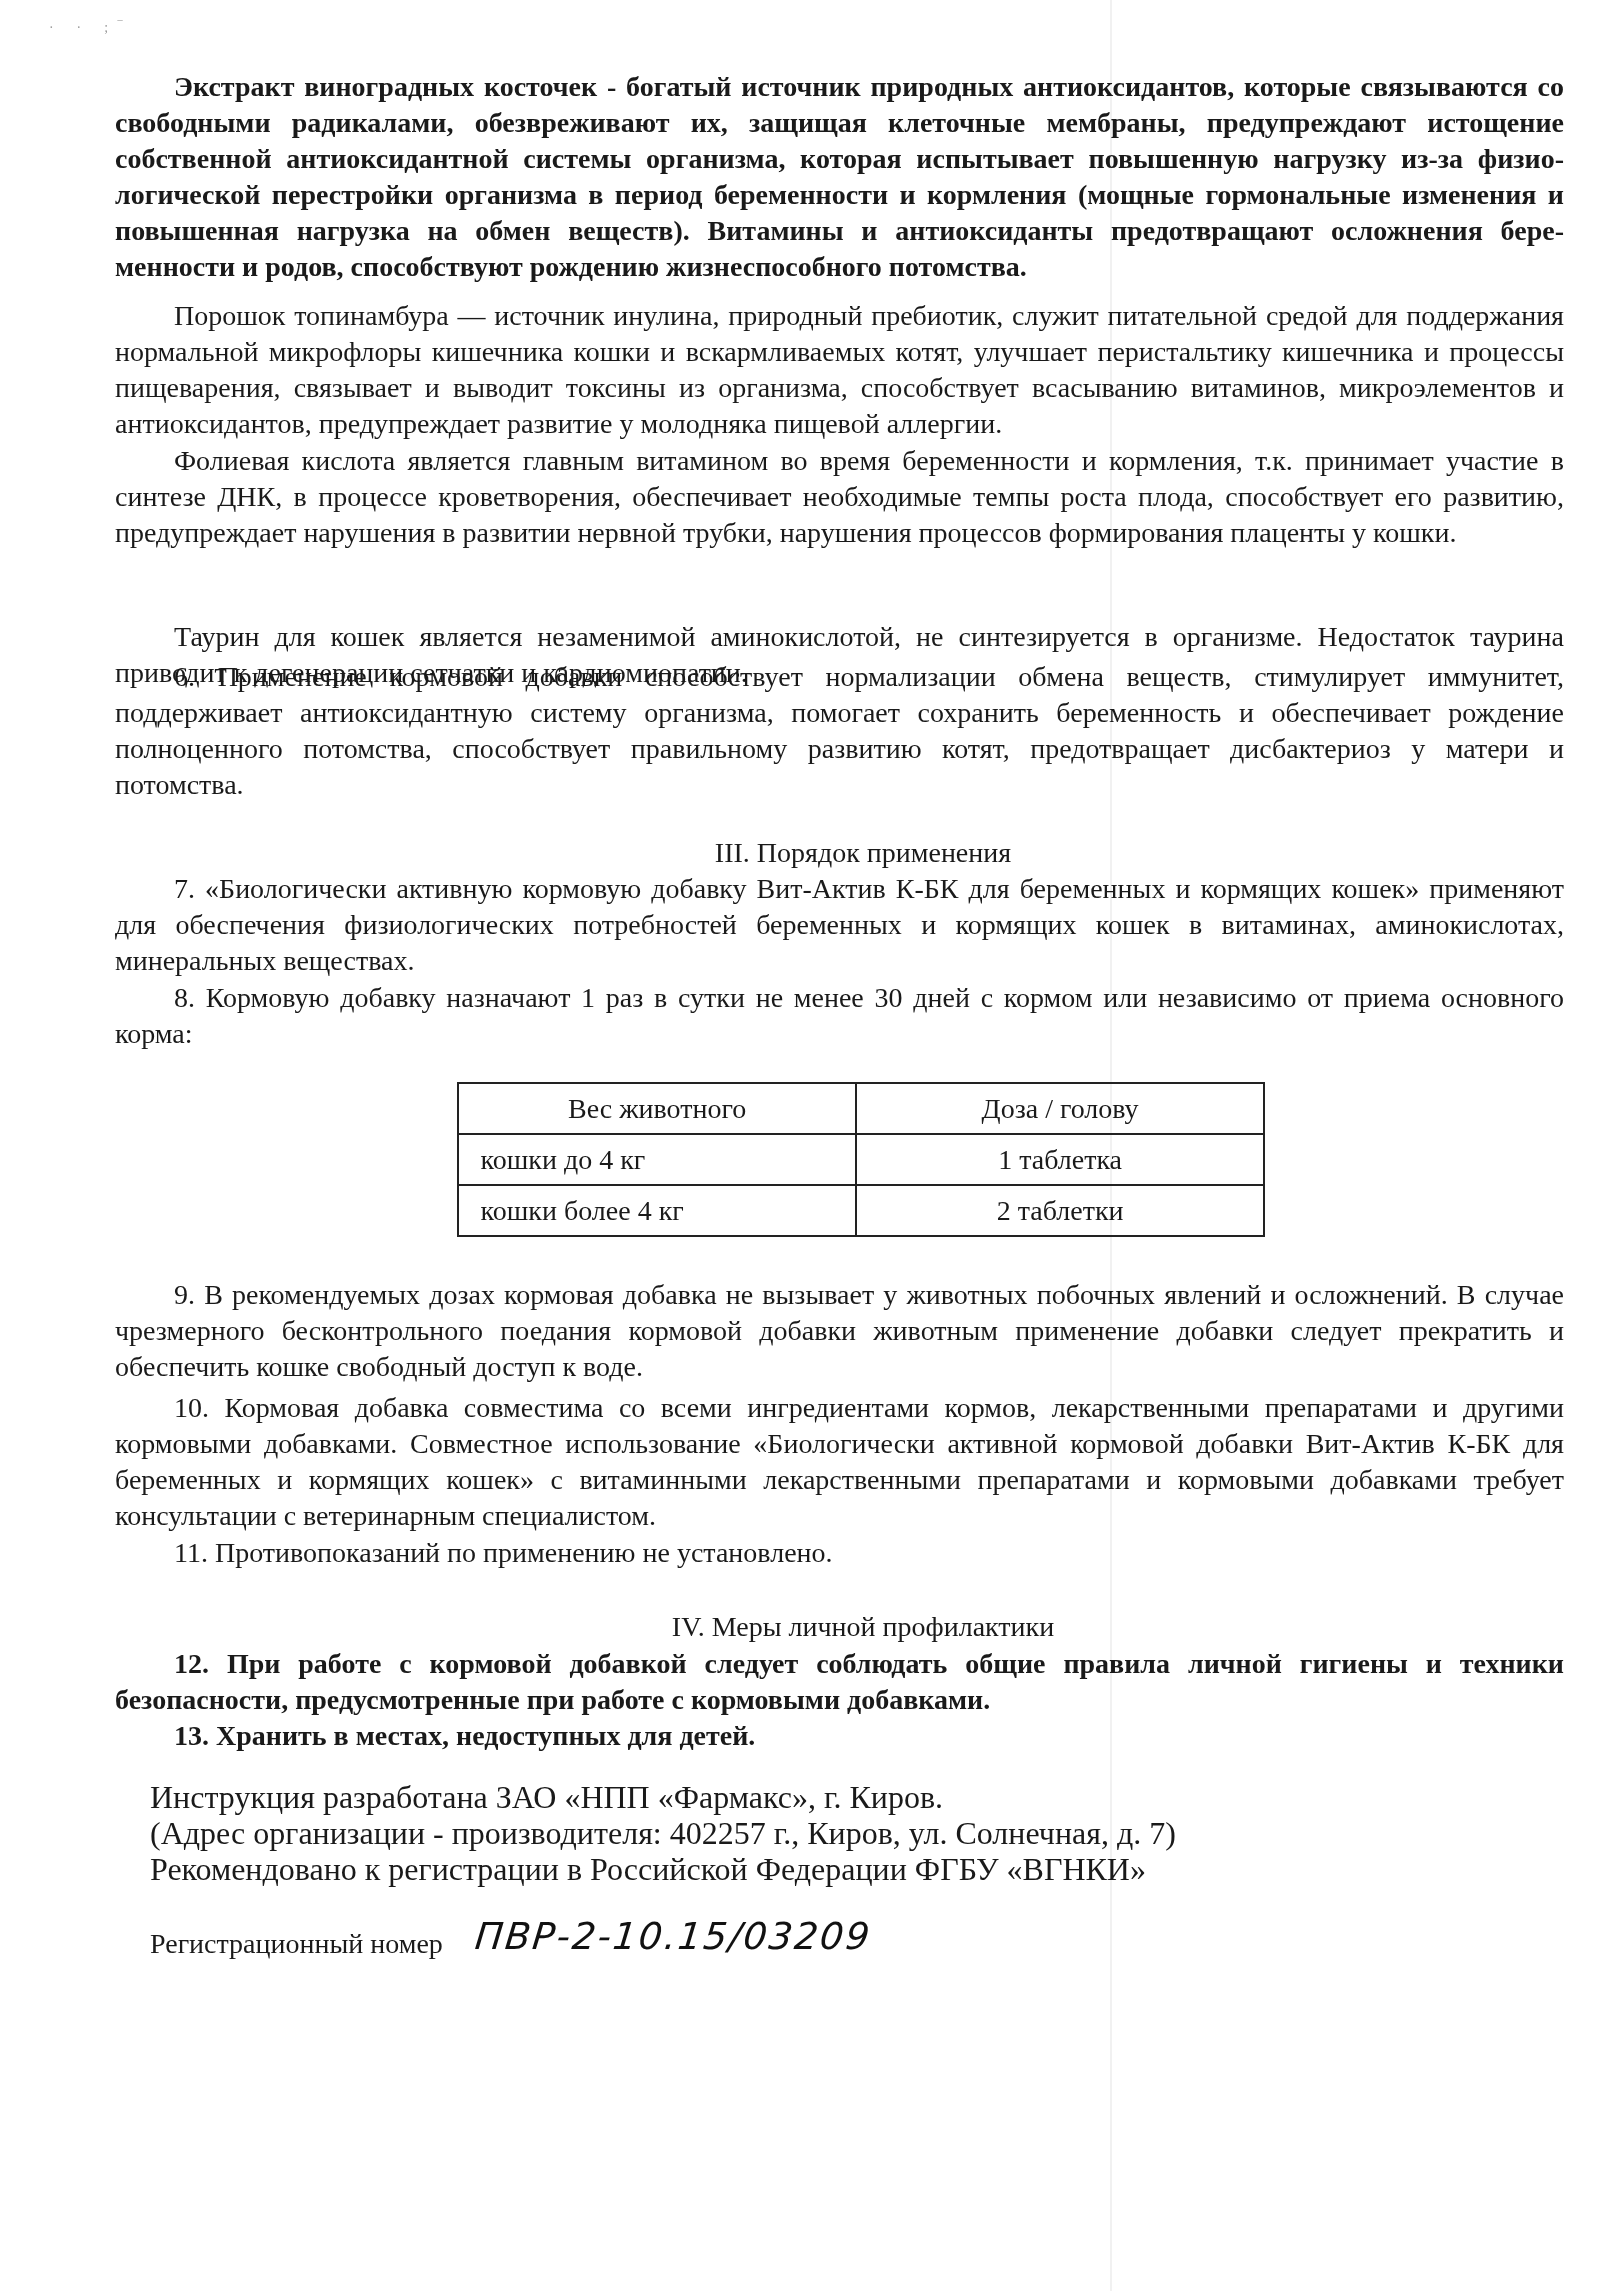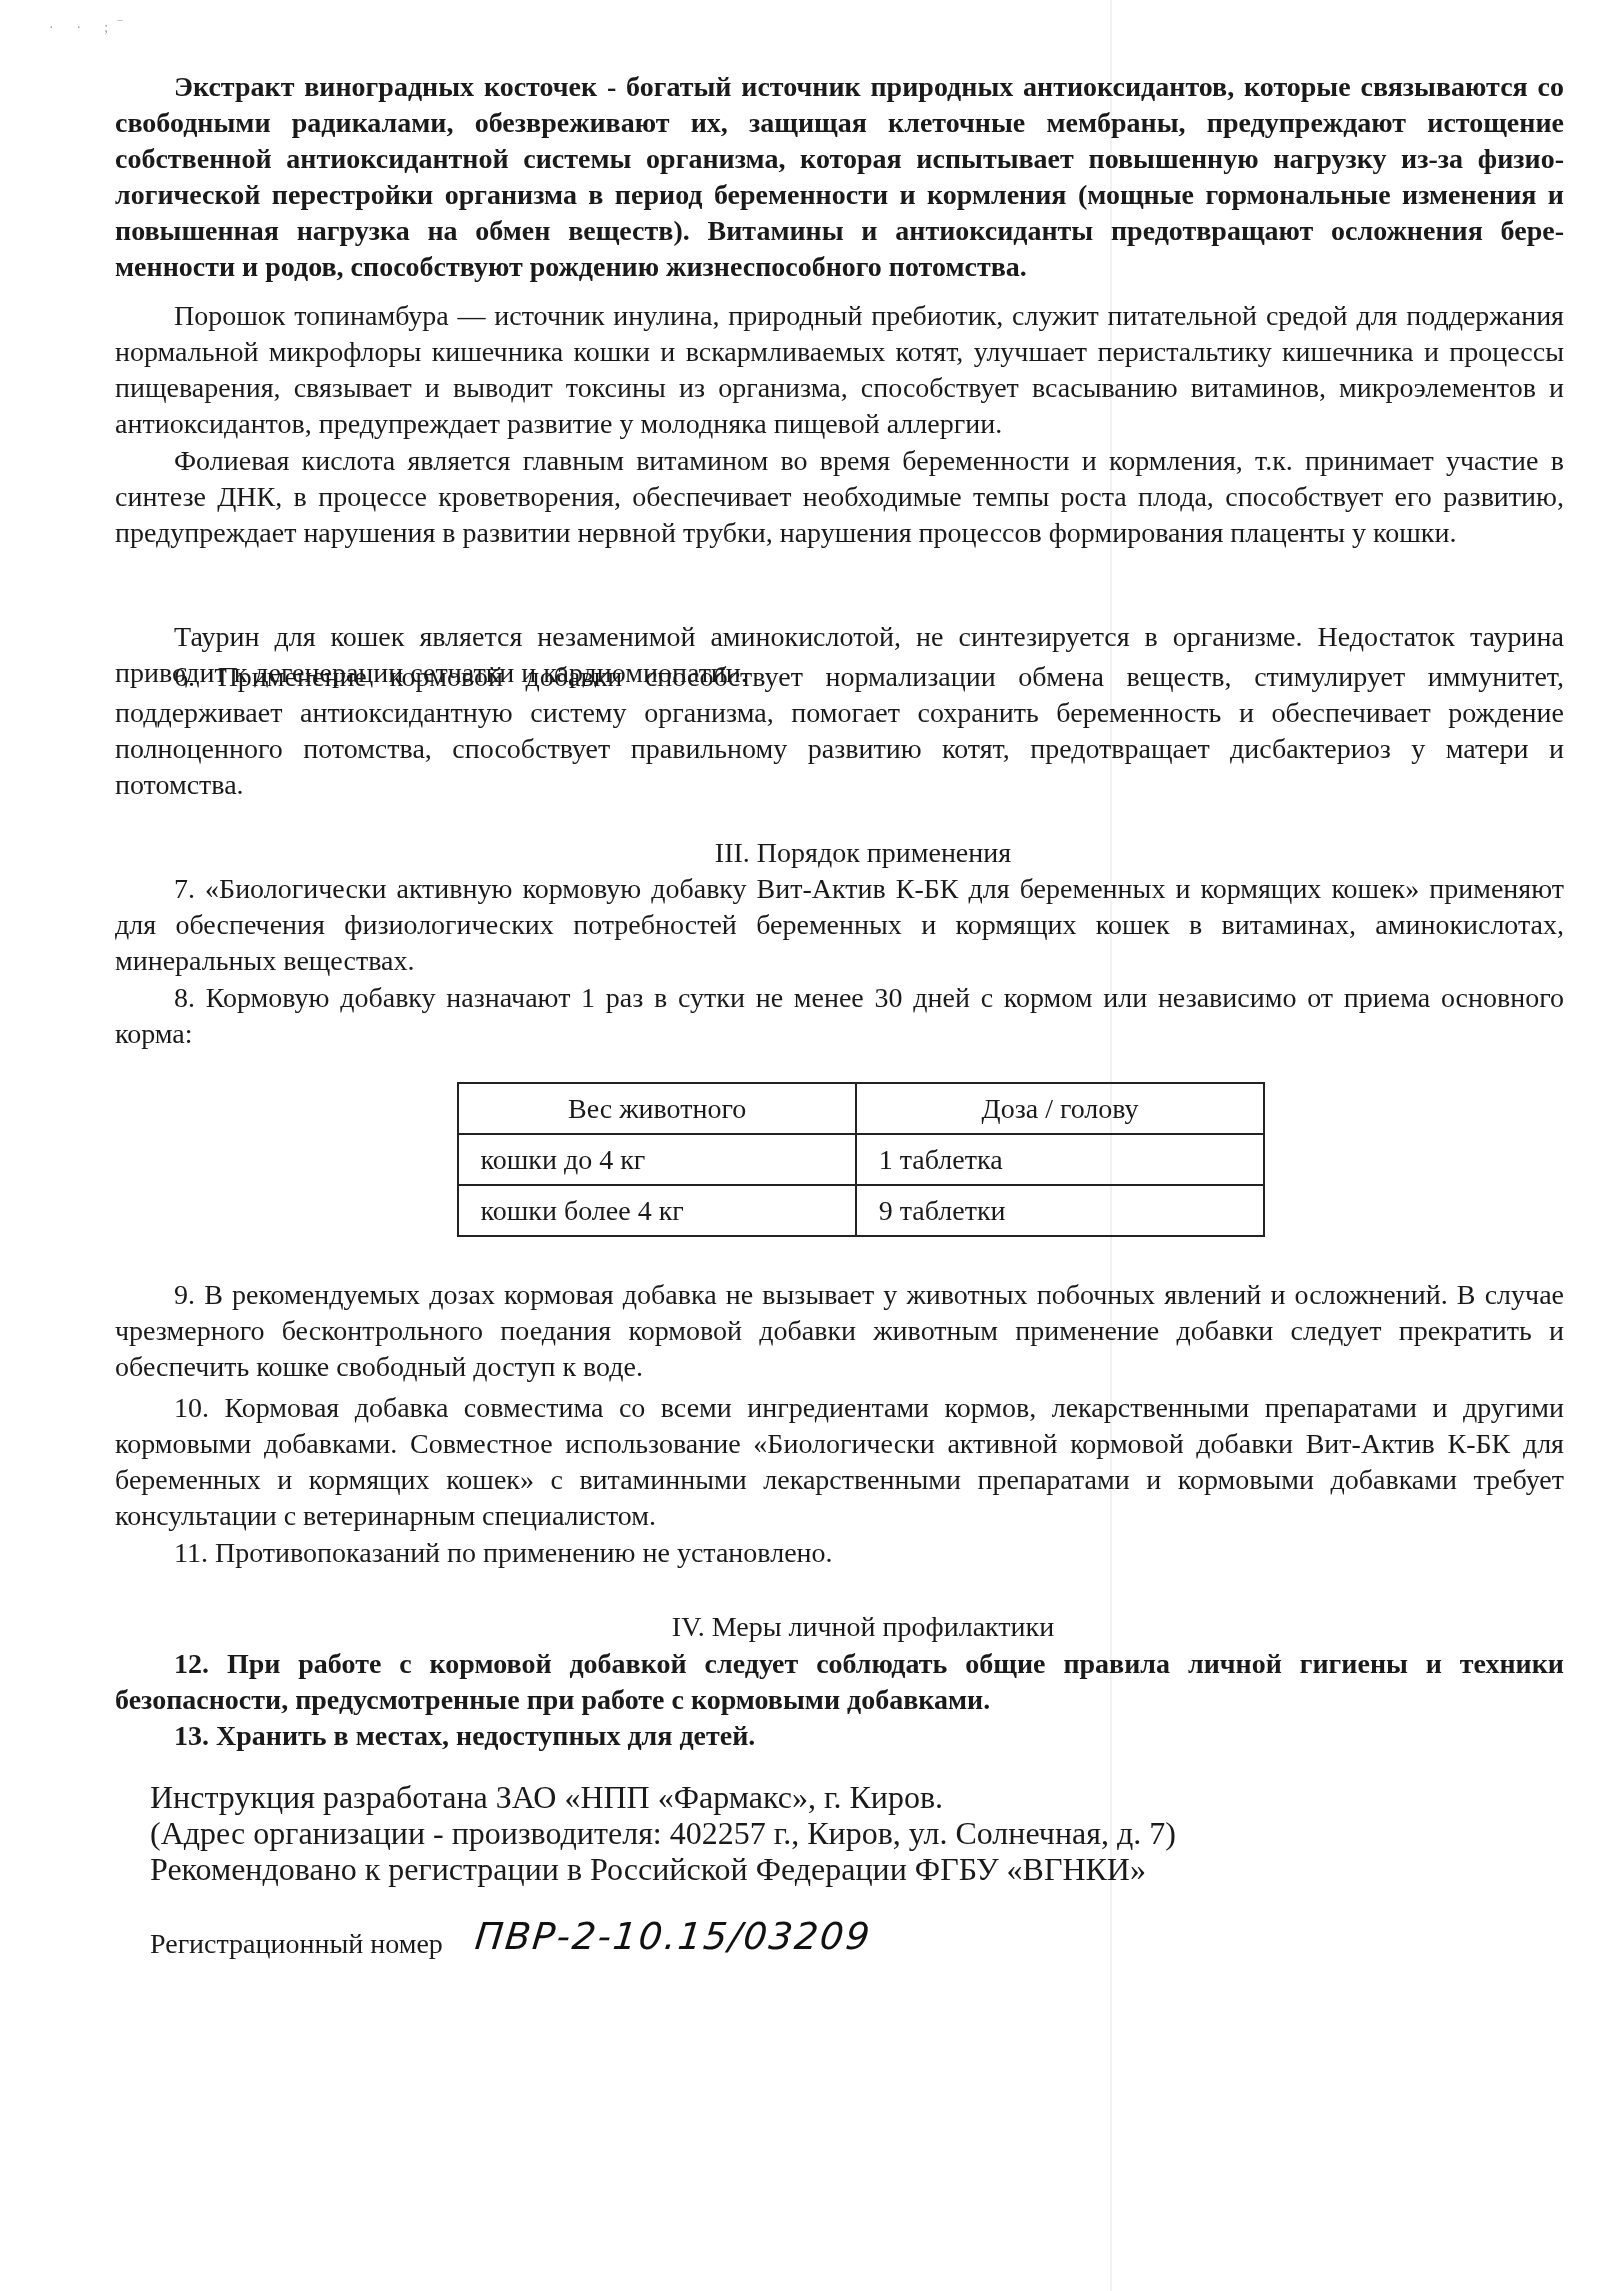--- a/index.html
+++ b/index.html
@@ -11,21 +11,21 @@
   .block { position: absolute; left: 115px; width: 1449px; font-size: 28px; line-height: 36px;
            text-align: justify; text-align-last: left; }
   .p { margin: 0; text-indent: 59px; hyphens: manual; }
   .heading { position: absolute; left: 115px; width: 1449px; font-size: 28px; line-height: 36px; text-align: center; }
   .heading span { display: inline-block; padding-left: 47px; }
   table.dose { position: absolute; left: 457px; top: 1082px; width: 808px; border-collapse: collapse;
                font-size: 28px; line-height: 33px; }
   table.dose td, table.dose th { border: 2px solid #222; height: 49px; padding: 0 21.6px; font-weight: normal; }
   table.dose th { text-align: center; }
   table.dose td.c1 { text-align: left; width: 353px; }
-  table.dose td.c2 { text-align: left; }
+  table.dose td.c2 { text-align: center; }
   .footer { position: absolute; left: 150px; top: 1779px; font-size: 32px; line-height: 36px; }
   .footer div { white-space: nowrap; }
   .reg { position: absolute; left: 150px; top: 1921px; font-size: 28px; line-height: 39px; white-space: nowrap; }
   .reg .hand { font-family: "DejaVu Sans", sans-serif; font-style: italic; font-size: 37px; letter-spacing: 2px;
                color: #111; margin-left: 25.5px; display: inline-block; transform: skewX(-6deg) translateY(-3.9px); font-weight: 300; }
 </style>
 </head>
 <body>
 
 <div class="page">
@@ -69,21 +69,21 @@
         <tr>
       <th>Вес животного</th>
       <th>Доза / голову</th>
     </tr>
     <tr>
       <td class="c1">кошки до 4 кг</td>
       <td class="c2">1 таблетка</td>
     </tr>
     <tr>
       <td class="c1">кошки более 4 кг</td>
-      <td class="c2">9 таблетки</td>
+      <td class="c2">2 таблетки</td>
     </tr>
   </tbody>
     </table>
 
   <div class="block" style="top:1277px;">
     <p class="p">9. В рекомендуемых дозах кормовая добавка не вызывает у животных побочных явлений и осложне­ний. В случае чрезмерного бесконтрольного поедания кормовой добавки животным применение добавки следует прекратить и обеспечить кошке свободный доступ к воде.</p>
   </div>
 
   <div class="block" style="top:1390px;">
     <p class="p">10. Кормовая добавка совместима со всеми ингредиентами кормов, лекарственными препаратами и другими кормовыми добавками. Совместное использование «Биологически активной кормовой добавки Вит-Актив К-БК для беременных и кормящих кошек» с витаминными лекарственными препаратами и кормовыми добавками требует консультации с ветеринарным специалистом.</p>

